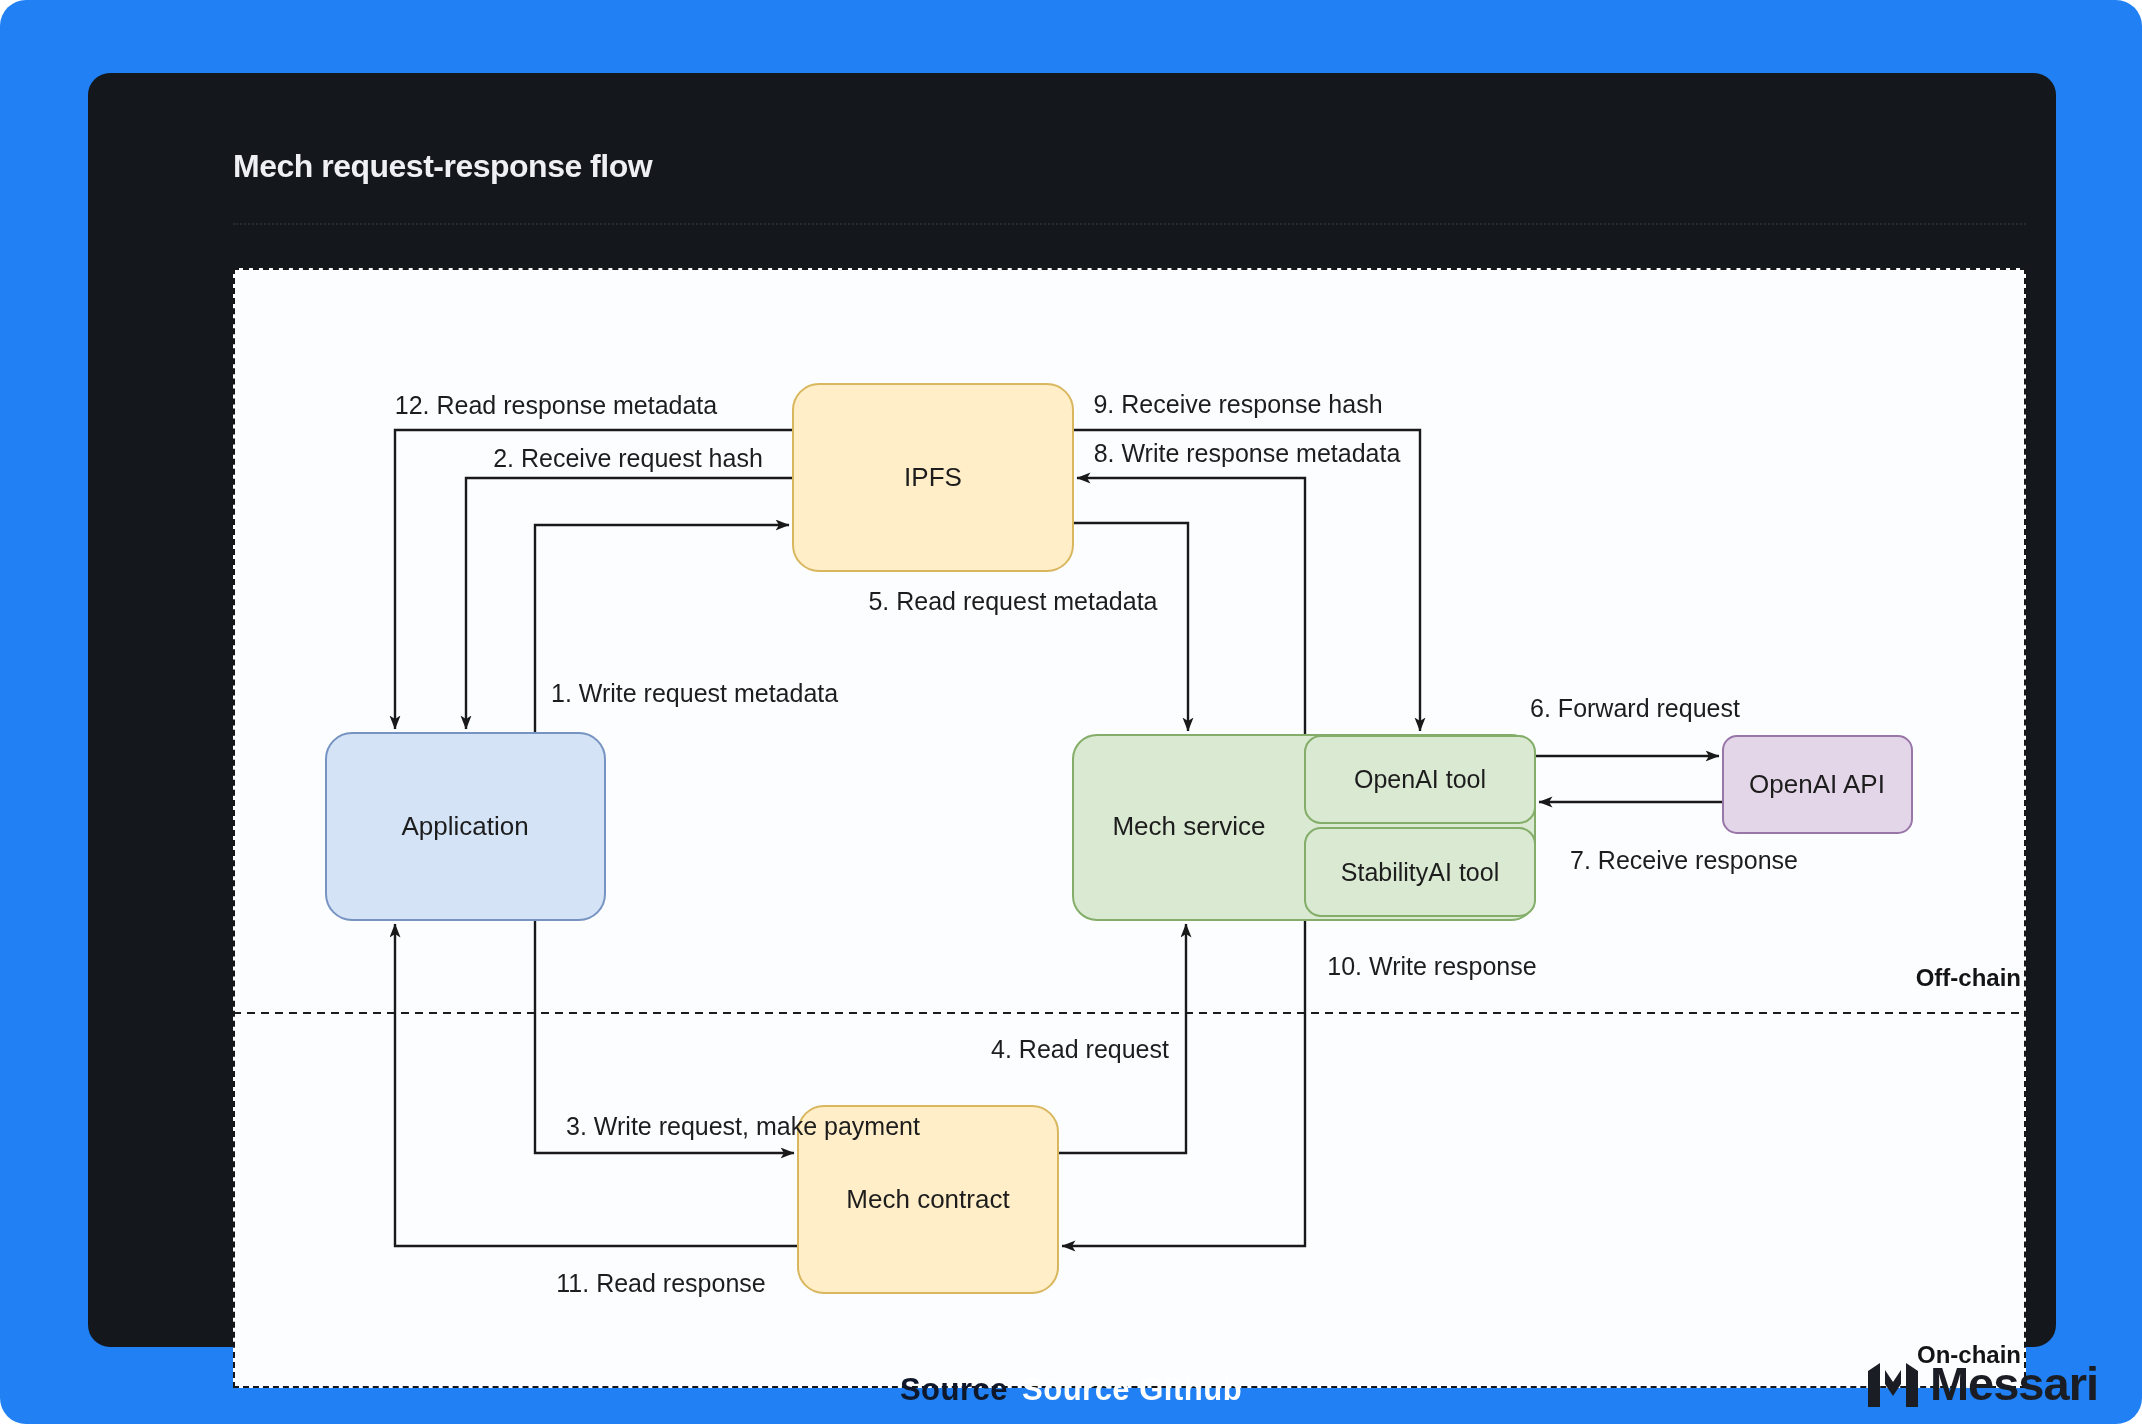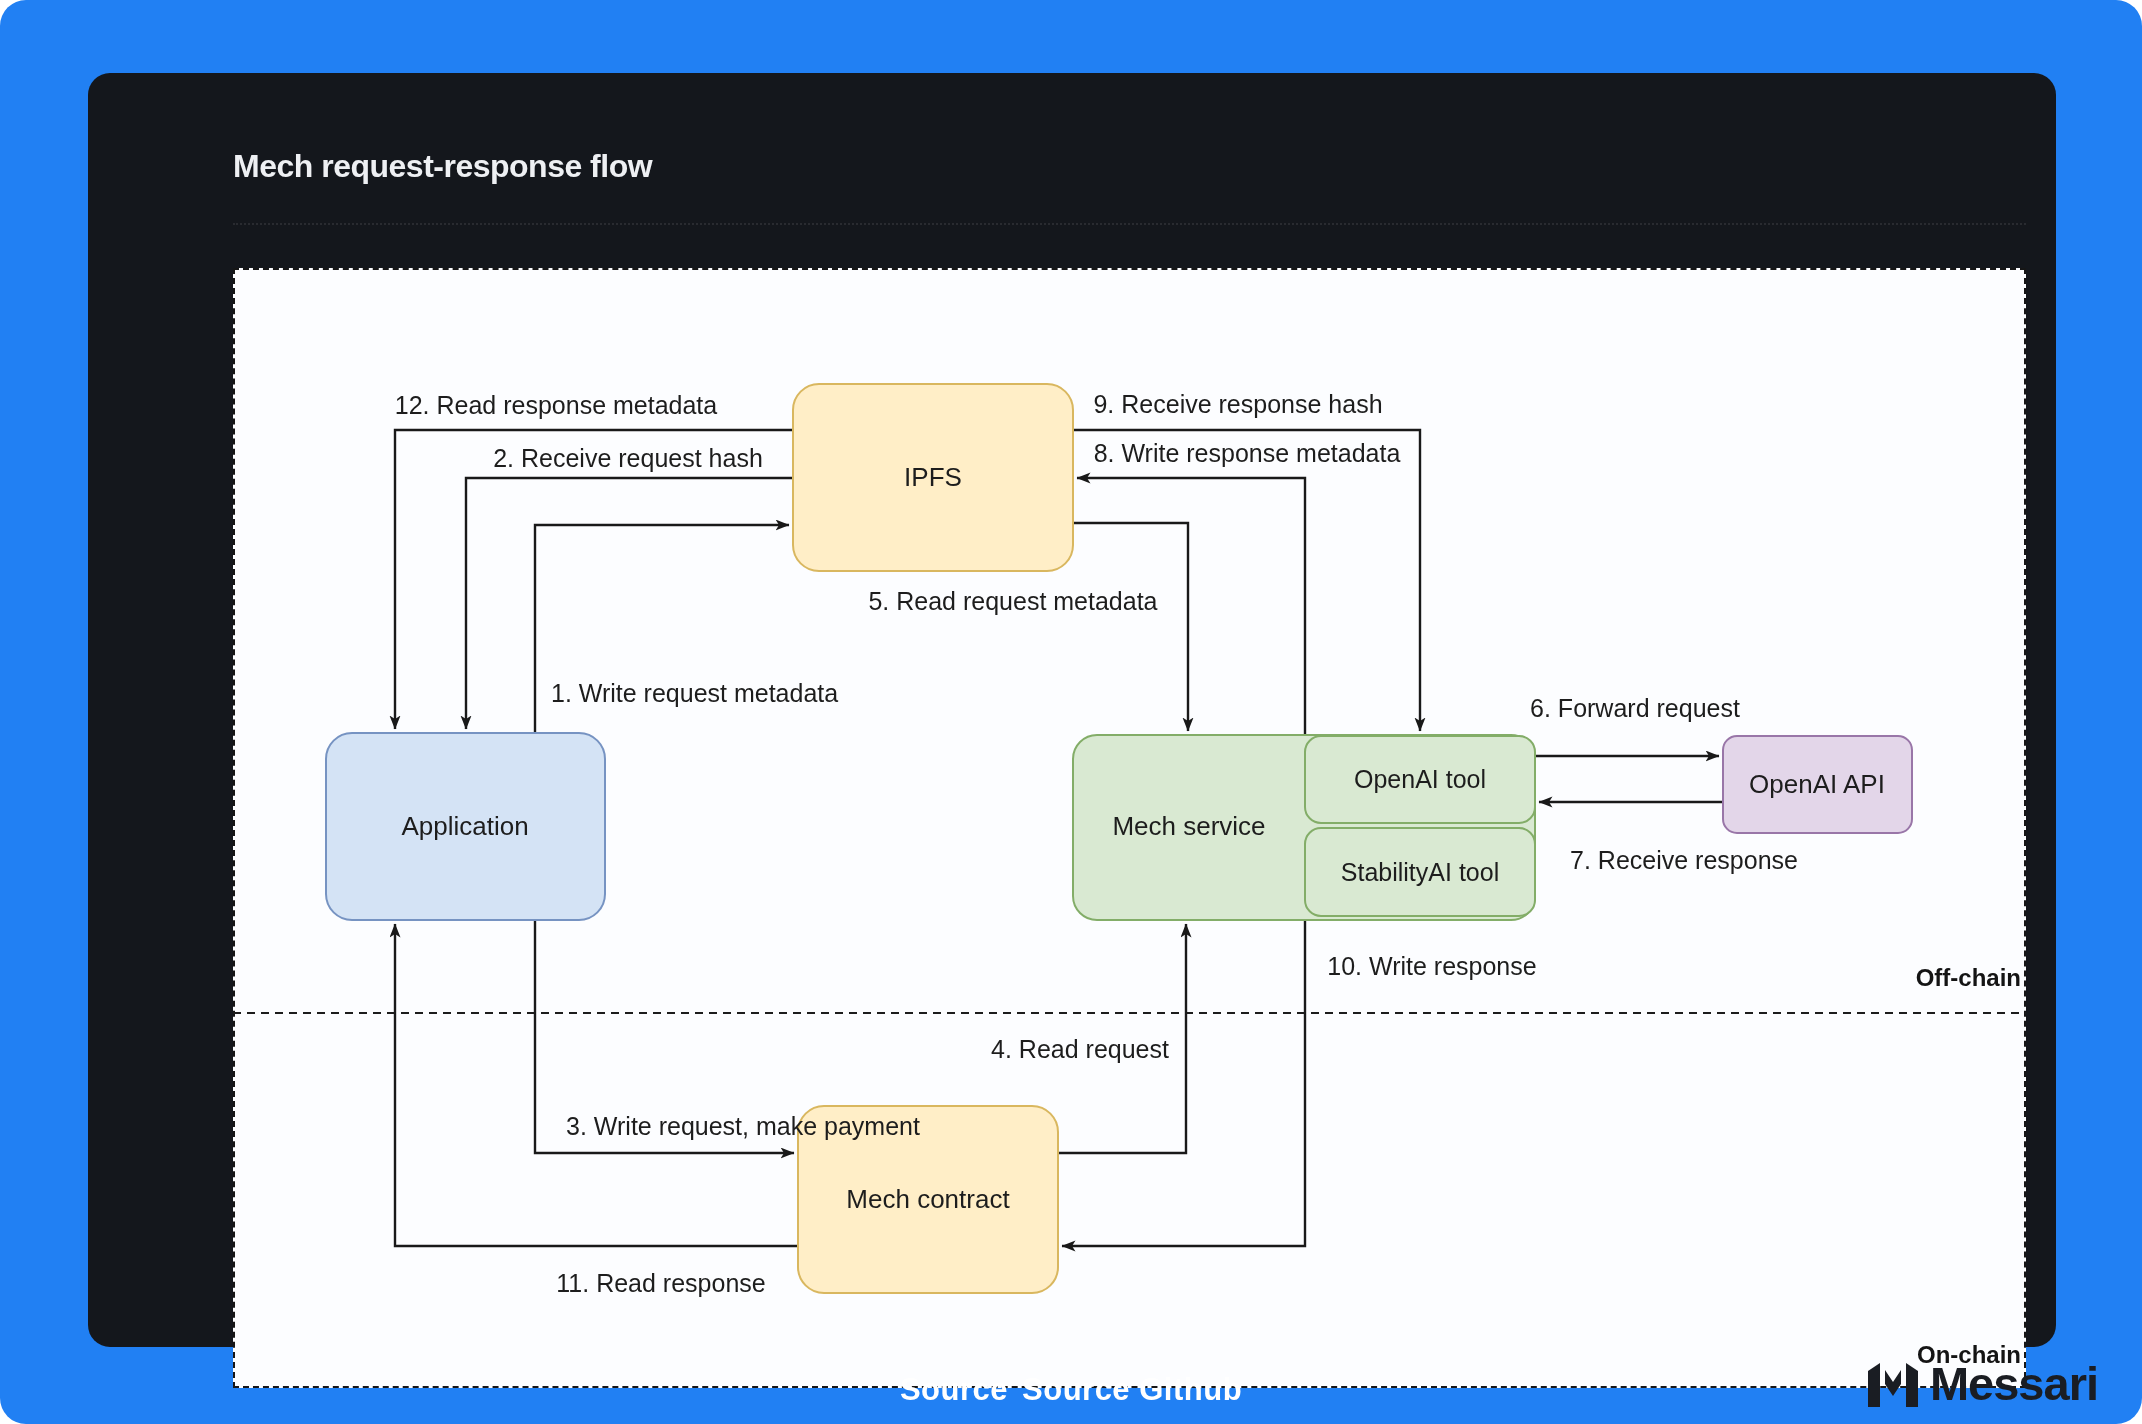--- a/index.html
+++ b/index.html
@@ -16,21 +16,21 @@
   .panel svg{position:absolute;left:-2px;top:-2px;}
   svg text{font-family:"Liberation Sans",sans-serif;fill:#1d1d1d;}
   .node-label{font-size:26px;}
   .tool-label{font-size:25px;}
   .edge-label{font-size:25px;}
   .region-label{font-size:24px;font-weight:bold;fill:#141414;}
   .edge{fill:none;stroke:#191919;stroke-width:2.4;}
   .divider{stroke:#1c1c1c;stroke-width:2;stroke-dasharray:8 6;}
   .footer-source{position:absolute;left:0;right:0;top:1372px;text-align:center;
         font-size:31px;font-weight:700;letter-spacing:0.5px;color:#ffffff;}
-  .footer-source .prefix{color:#ffffff;margin-right:14px;}
+  .footer-source .prefix{color:#0f172a;margin-right:14px;}
   .brand{position:absolute;right:44px;top:1356px;display:flex;align-items:center;gap:12px;}
   .brand-word{font-size:47px;font-weight:700;letter-spacing:-1px;color:#1a1d23;}
 </style>
 </head>
 <body>
 
 <div class="page">
   <div class="card">
     <h1 class="card-title">Mech request-response flow</h1>
     <div class="title-rule"></div>

